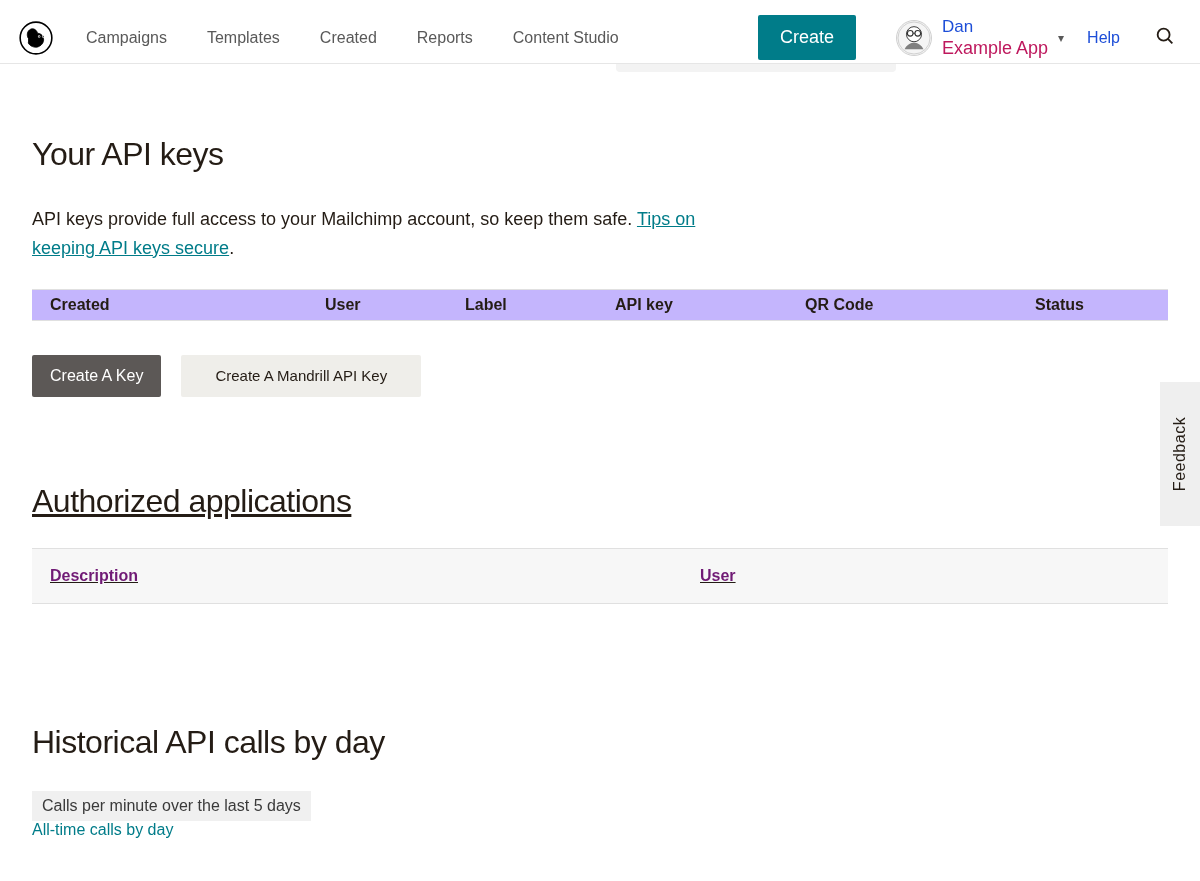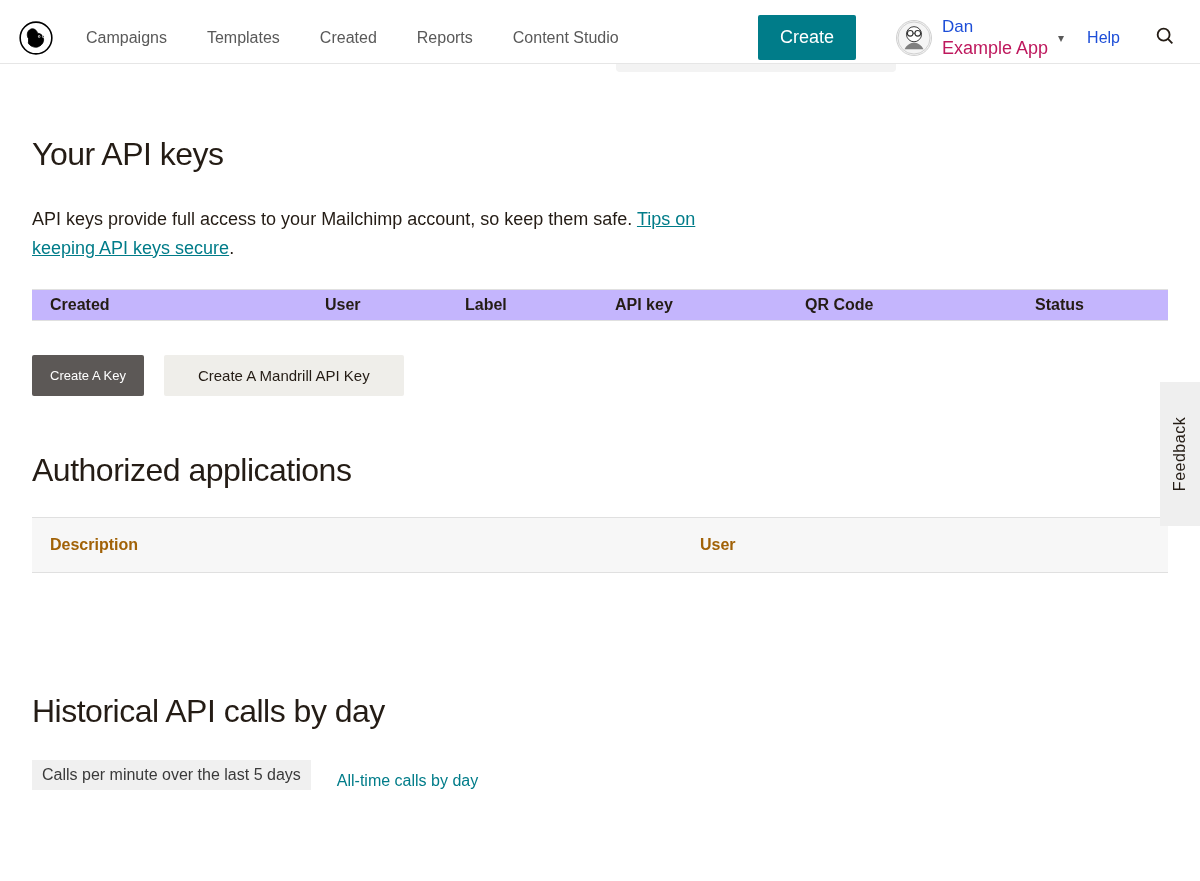--- a/index.html
+++ b/index.html
@@ -189,64 +189,65 @@
       display: flex;
       gap: 20px;
       margin-top: 34px;
     }
 
     .btn-primary {
       background: #5c5856;
       color: #ffffff;
       border: none;
       padding: 12px 18px;
-      font-size: 13px;
+      font-size: 16px;
       cursor: pointer;
       border-radius: 2px;
     }
 
     .btn-secondary {
       background: #efeeea;
       color: #241c15;
       border: none;
       padding: 12px 34px;
       font-size: 15px;
       cursor: pointer;
       border-radius: 2px;
     }
 
     .section-auth {
-      margin-top: 56px;
+      margin-top: 86px;
+      text-decoration: underline;
     }
 
     .auth-head {
       display: flex;
       margin-top: 28px;
       background: #f7f7f7;
       border-top: 1px solid #e0e0e0;
       border-bottom: 1px solid #e0e0e0;
       padding: 18px 18px;
       font-size: 16px;
       font-weight: 600;
-      color: #a16207;
+      color: #701a75;
     }
 
     .col-description { width: 650px; }
     .col-user2 { flex: 1; }
 
     .section-hist {
       margin-top: 120px;
     }
 
     .tabs {
       margin-top: 30px;
       display: flex;
-      gap: 26px;
-      align-items: flex-end;
-      font-size: 16px;
+      align-items: flex-start;
+      font-size: 16px;
+      flex-direction: column;
     }
 
     .tab-active {
       background: #f0f0f0;
       color: #3a3a3a;
       padding: 6px 10px;
       cursor: pointer;
     }
 
     .tab-inactive {

